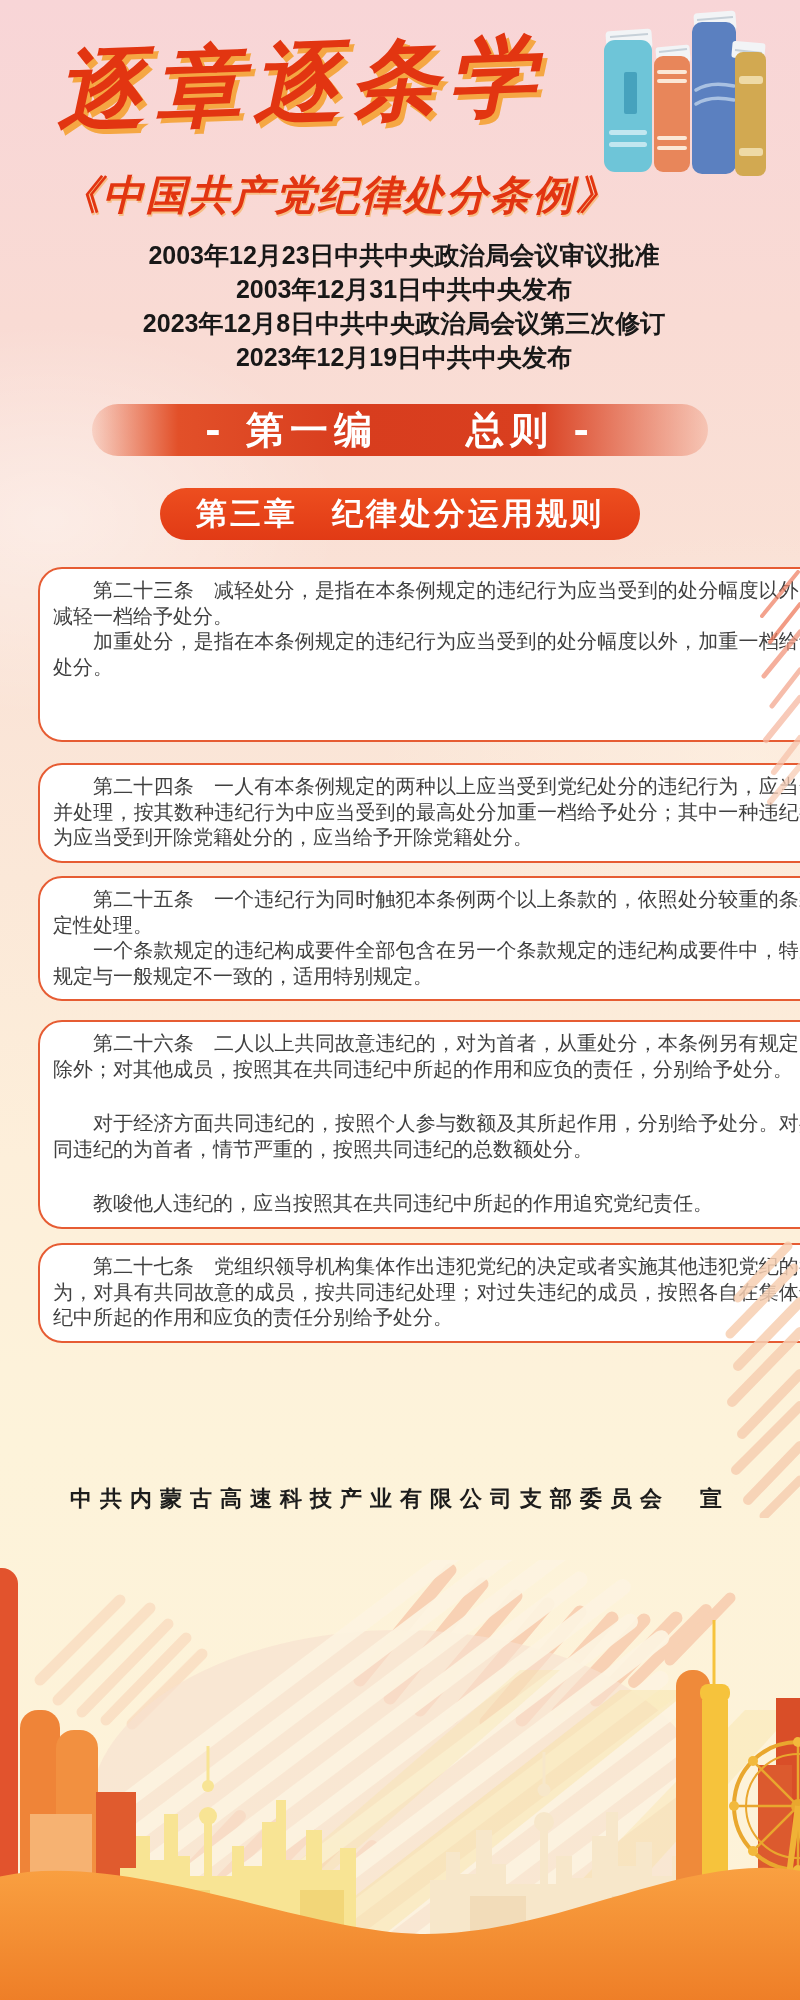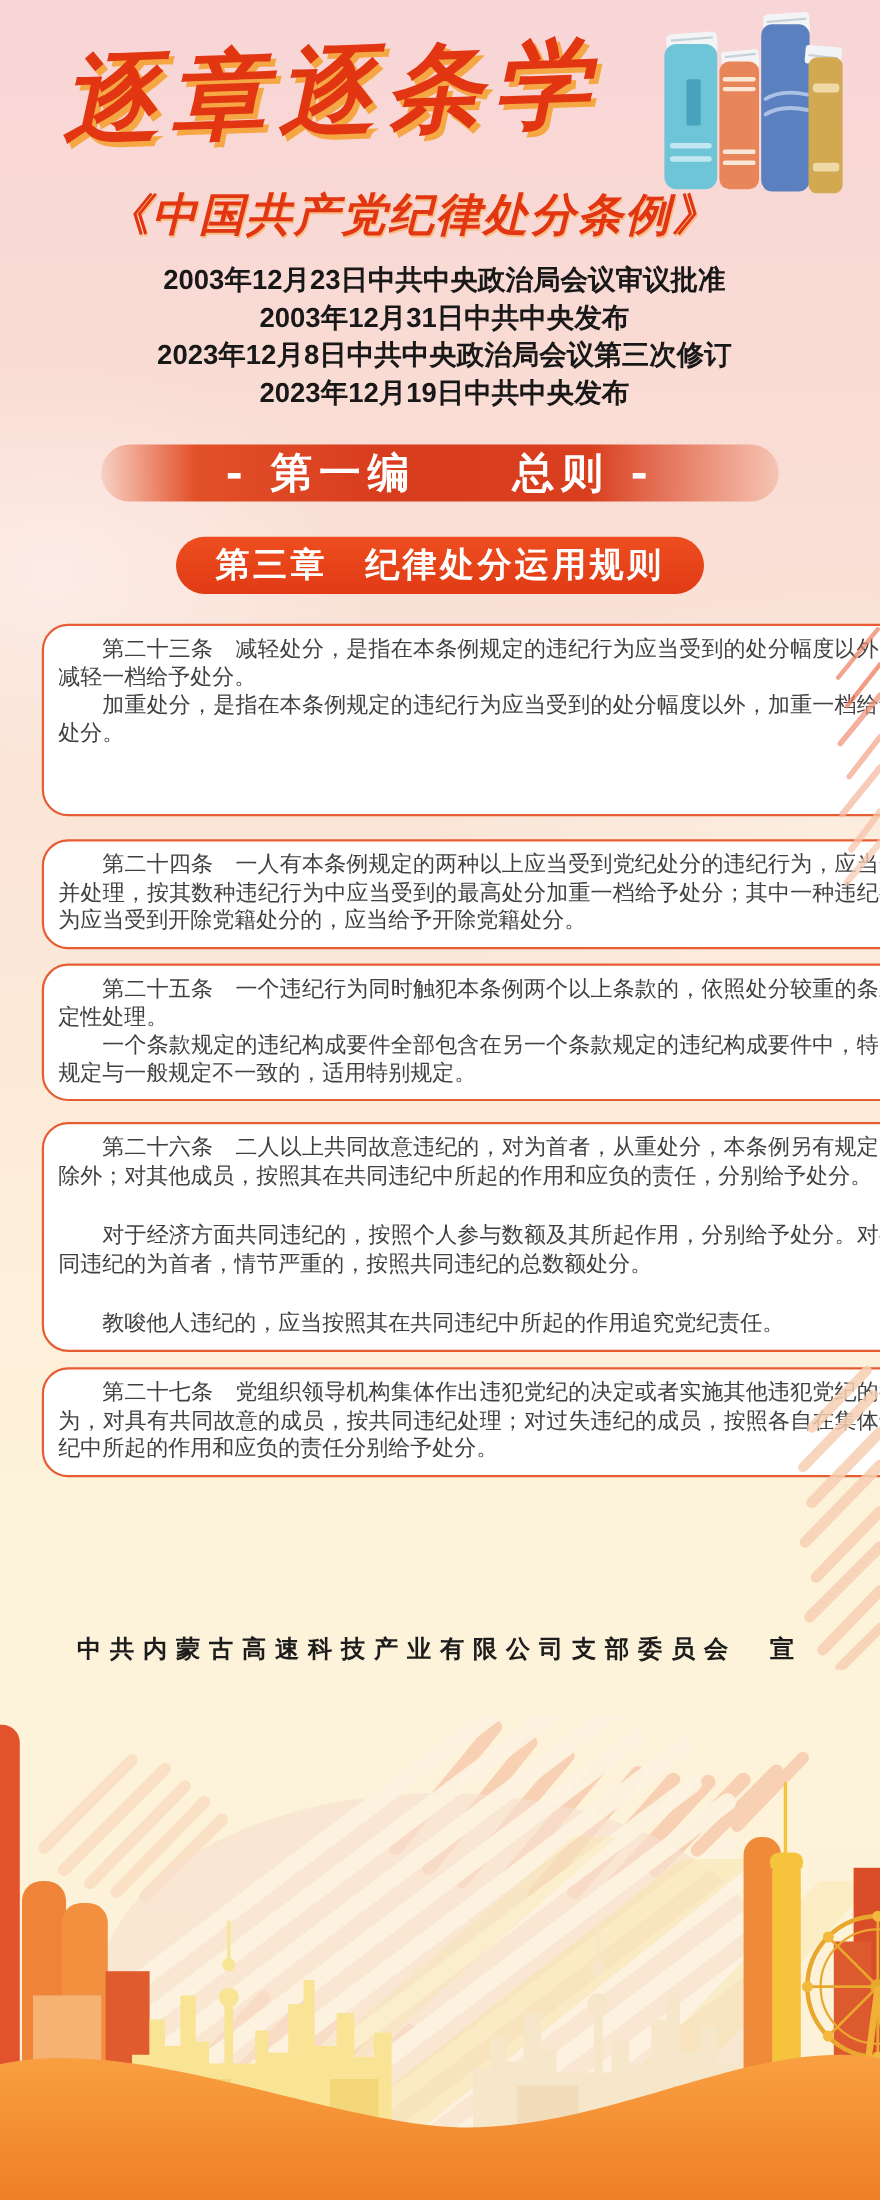--- a/index.html
+++ b/index.html
@@ -14,21 +14,21 @@
   .abs{position:absolute;}
   
   .title{
     left:56px;top:34px;width:520px;
     font-family:"DejaVu Serif","Liberation Serif",serif;
     font-weight:700;font-style:italic;font-size:88px;line-height:1.1;
     color:#e23511;letter-spacing:10px;transform:rotate(-2deg);
     text-shadow:4px 5px 0 #f5a743;
   }
   .subtitle{
-    left:24px;top:168px;width:630px;text-align:right;
+    left:24px;top:168px;width:630px;text-align:center;
     font-family:"DejaVu Serif","Liberation Serif",serif;
     font-weight:700;font-style:italic;font-size:41px;color:#e23511;
     letter-spacing:2px;text-shadow:1px 2px 0 rgba(245,167,67,.55);
   }
   .dates{left:4px;top:238px;width:800px;text-align:center;
     font-size:25px;line-height:34px;font-weight:700;color:#181818;}
   .dates div{white-space:nowrap;}
   
   .part-banner{
     left:92px;top:404px;width:616px;height:52px;border-radius:26px;

